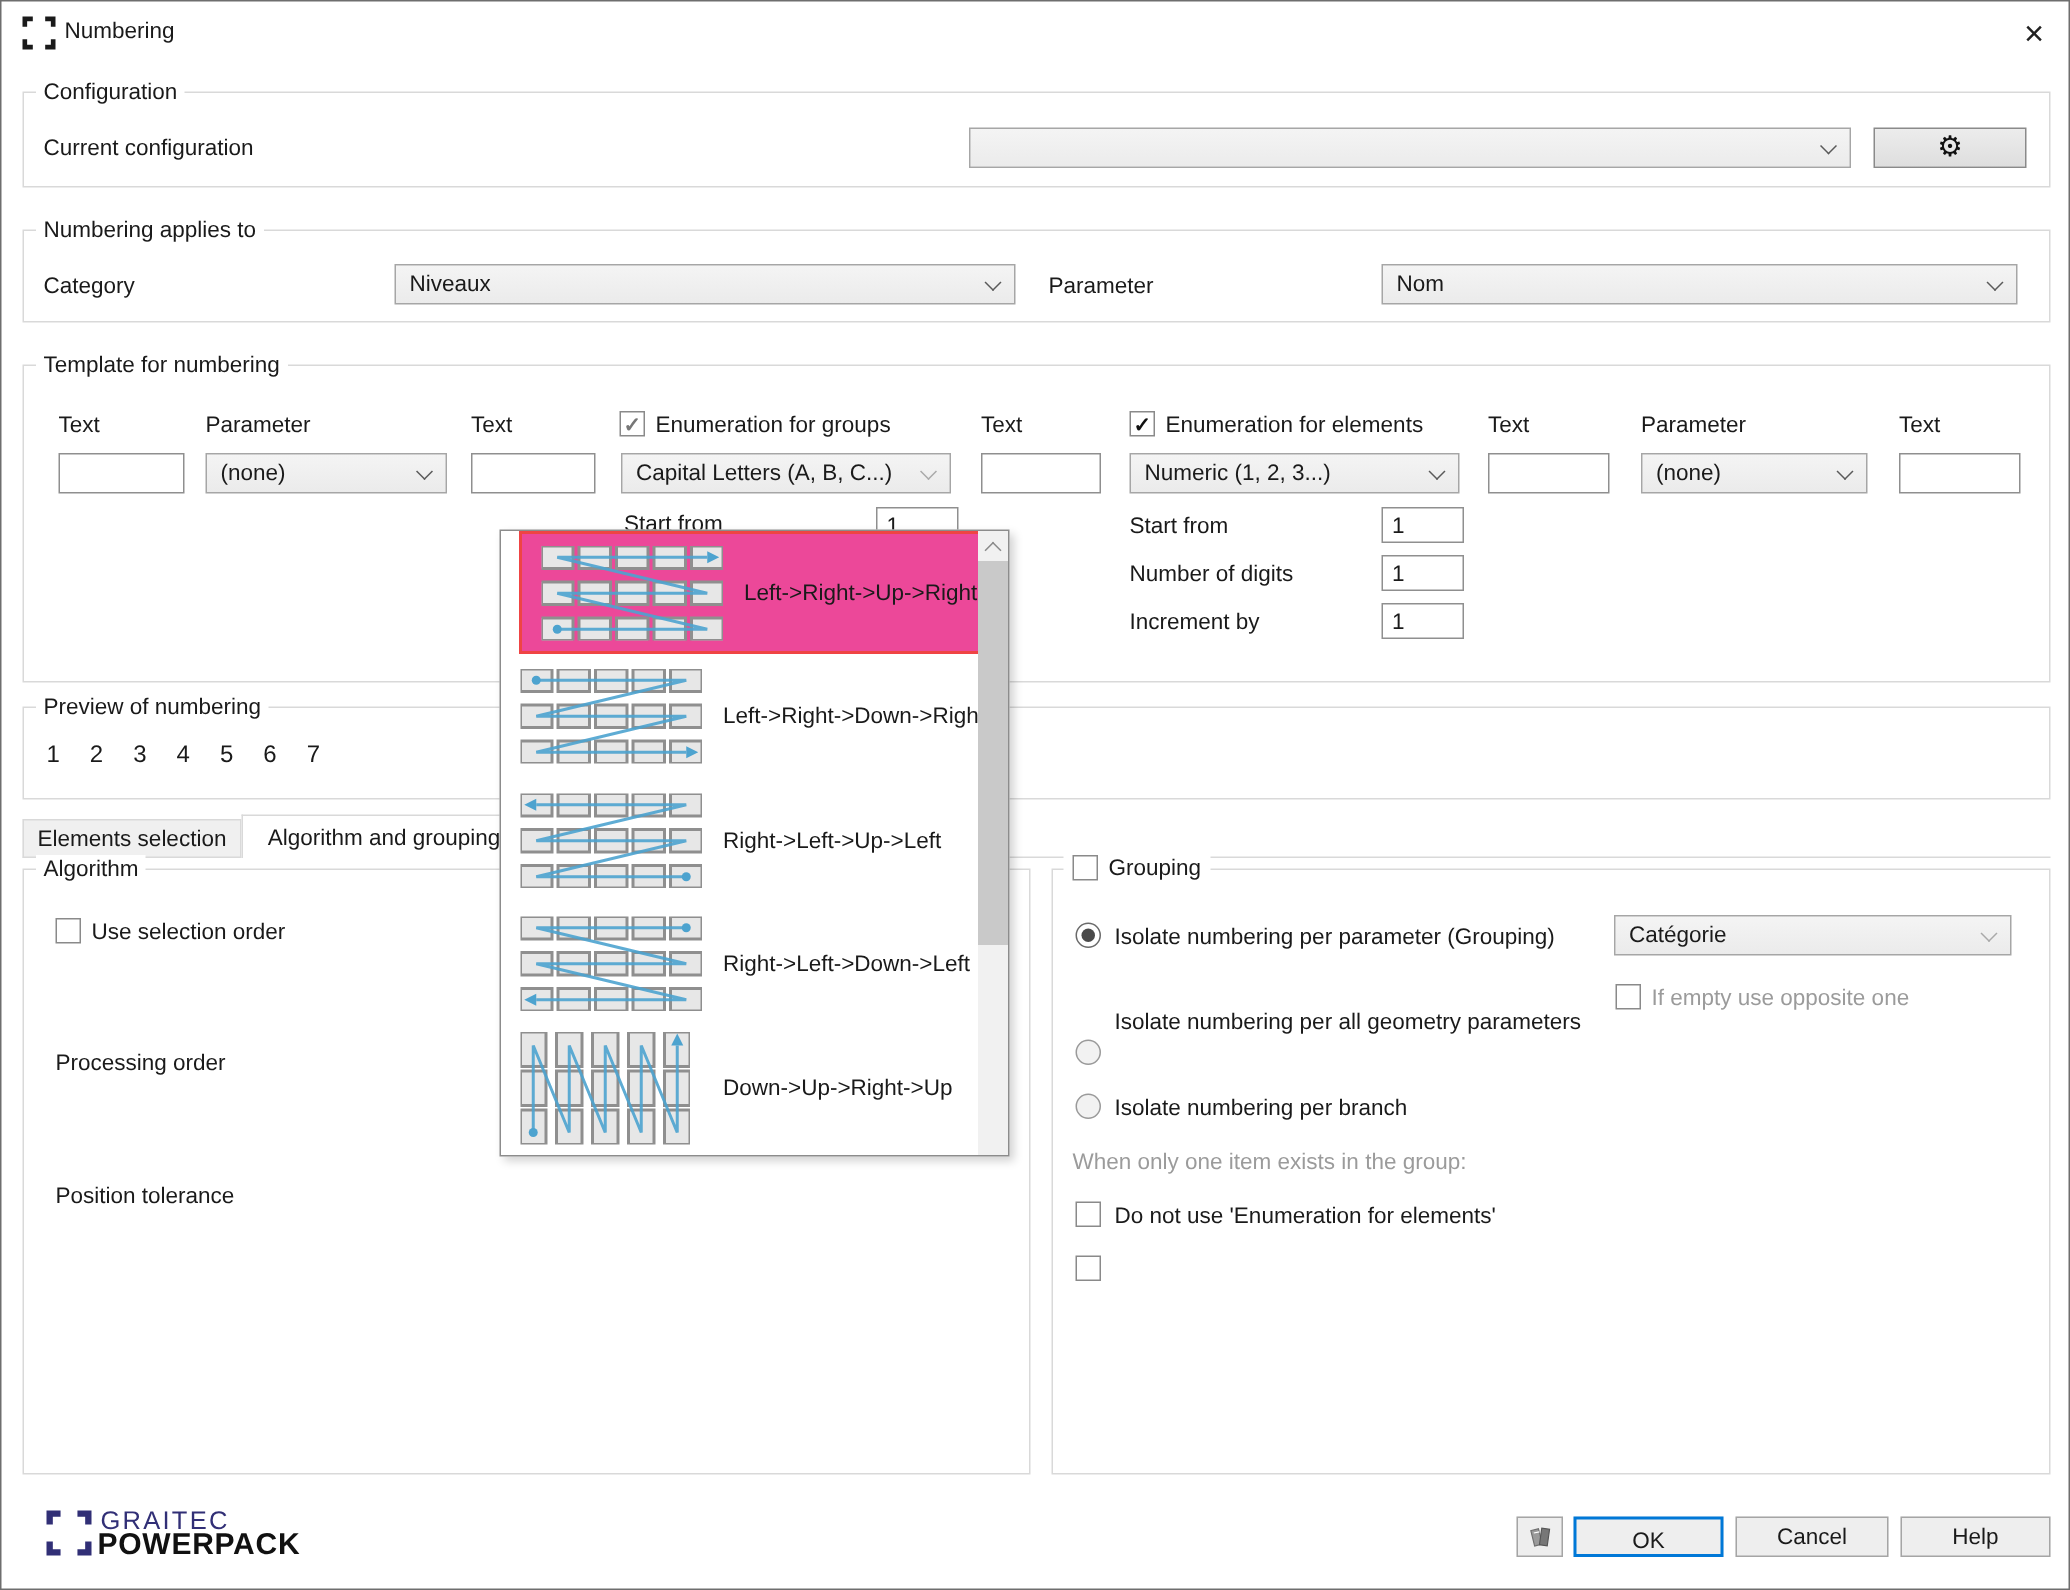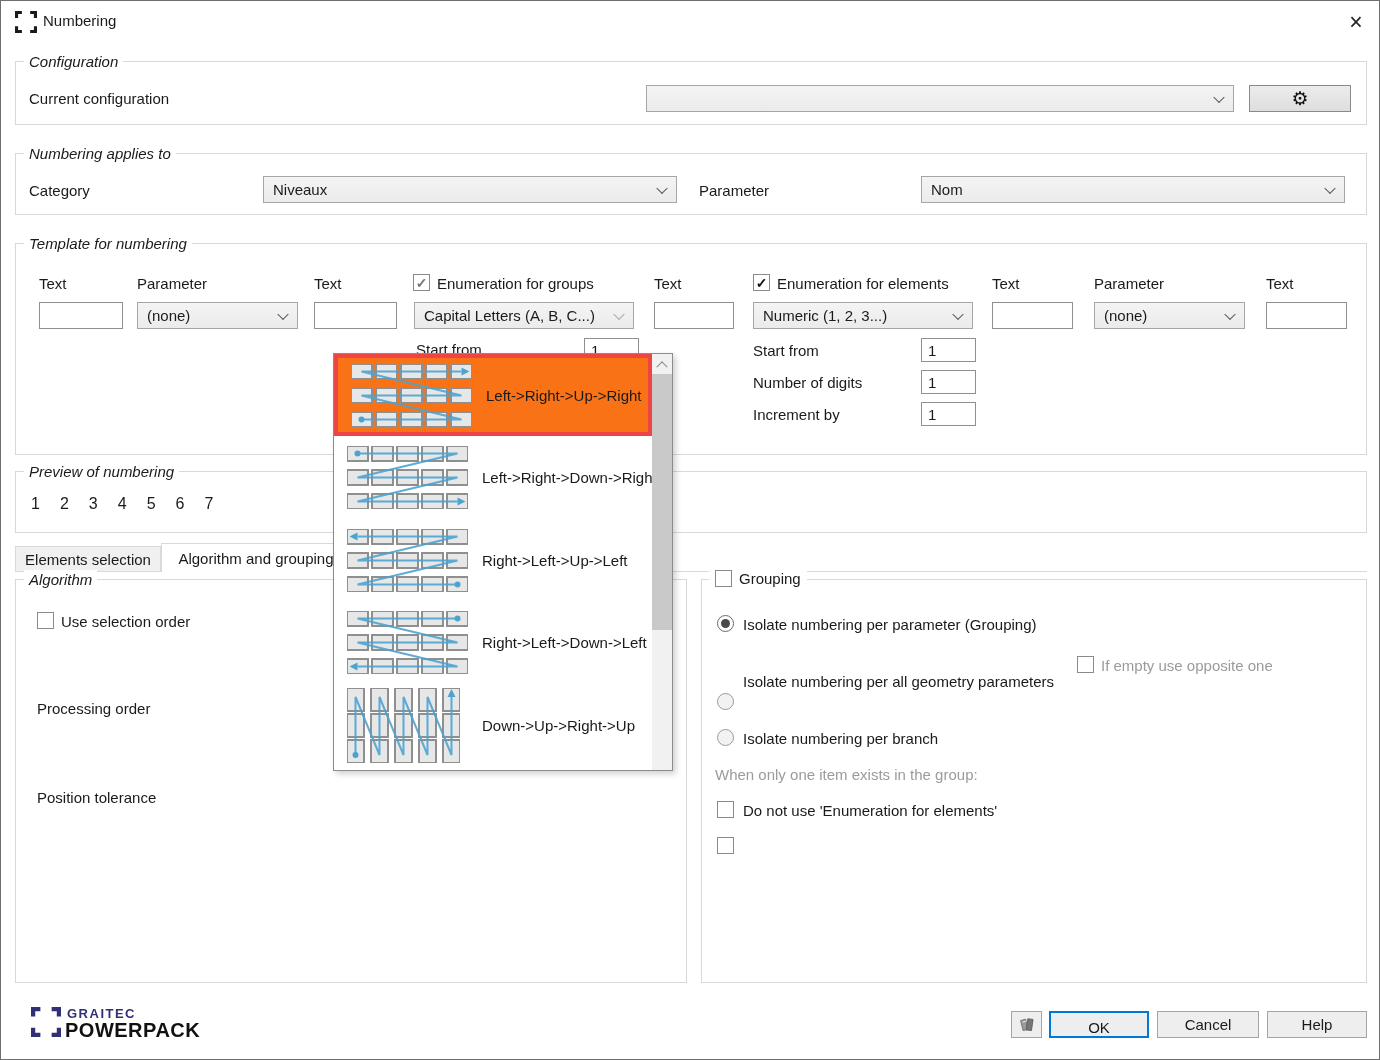--- a/index.html
+++ b/index.html
@@ -5,21 +5,21 @@
   html,body{margin:0;padding:0;background:#cfcfcf;}
   .window{
     position:relative;width:1380px;height:1060px;background:#ffffff;
     font-family:"Liberation Sans",sans-serif;font-size:15px;color:#1a1a1a;
     border:1px solid #6e6e6e;box-sizing:border-box;overflow:hidden;
   }
   .abs{position:absolute;}
   .lbl{position:absolute;white-space:nowrap;line-height:18px;}
   .gray{color:#9b9b9b;}
   .group{position:absolute;border:1px solid #d9d9d9;box-sizing:border-box;}
-  .group-label{position:absolute;top:-10px;left:8px;background:#fff;padding:0 5px;white-space:nowrap;line-height:19px;font-style:italic;}
+  .group-label{position:absolute;top:-10px;left:8px;background:#fff;padding:0 5px;white-space:nowrap;line-height:19px;}
   .combo{position:absolute;background:linear-gradient(#f4f4f4,#ebebeb);border:1px solid #a6a6a6;
     box-sizing:border-box;display:flex;align-items:center;padding:0 22px 0 9px;}
   .combo .val{white-space:nowrap;overflow:hidden;}
   .chev{position:absolute;right:10px;top:50%;width:7px;height:7px;
     border-right:1.4px solid #5a5a5a;border-bottom:1.4px solid #5a5a5a;
     transform:translateY(-70%) rotate(45deg);}
   .chev.light{border-color:#a9a9a9;}
   .input{position:absolute;background:#fff;border:1px solid #8f8f8f;box-sizing:border-box;
     display:flex;align-items:center;padding:0 6px;white-space:nowrap;}
   .checkbox{position:absolute;width:17px;height:17px;background:#fff;border:1px solid #8a8a8a;
@@ -35,29 +35,29 @@
     display:flex;align-items:center;justify-content:center;cursor:default;}
   .btn.default{border:2px solid #0078d7;align-items:flex-end;}
   .tab{position:absolute;box-sizing:border-box;display:flex;align-items:center;justify-content:center;white-space:nowrap;}
   .tab.inactive{background:#f0f0f0;border:1px solid #d9d9d9;}
   .tab.active{background:#fff;border:1px solid #d9d9d9;border-bottom:none;z-index:2;}
   .tabline{position:absolute;height:1px;background:#d9d9d9;}
   .ddown{position:absolute;left:332px;top:352px;width:340px;height:418px;background:#fff;
     border:1px solid #8c8c8c;box-sizing:border-box;z-index:50;box-shadow:3px 3px 6px rgba(0,0,0,.18);}
   .dd-item{position:absolute;left:0;width:318px;height:82px;display:flex;align-items:center;
     box-sizing:border-box;padding-left:13px;background:#fff;}
-  .dd-item.selected{background:#f97316;border:4px solid #ef4444;}
+  .dd-item.selected{background:#ec4899;border:2px solid #ef4444;margin-left:12px;}
   .dd-item .dd-label{margin-left:10px;white-space:nowrap;}
   .dd-diagram{width:125px;flex:0 0 125px;display:flex;justify-content:flex-start;}
   .dd-scroll{position:absolute;right:0;top:0;width:20px;height:416px;background:#f1f1f1;}
   .dd-scroll .up{position:absolute;top:0;left:0;width:20px;height:20px;display:flex;align-items:center;justify-content:center;}
   .dd-scroll .up::after{content:"";width:7px;height:7px;border-left:1.4px solid #8a8a8a;border-top:1.4px solid #8a8a8a;transform:rotate(45deg) translate(2px,2px);}
   .dd-scroll .thumb{position:absolute;top:20px;left:0;width:20px;height:256px;background:#c9c9c9;}
   .preview-row{position:absolute;display:flex;gap:20px;font-size:16px;}
-  .brand-top{font-size:13px;font-weight:bold;letter-spacing:1.5px;color:#312f76;line-height:11px;}
+  .brand-top{font-size:17px;font-weight:normal;letter-spacing:1.5px;color:#312f76;line-height:11px;}
   .brand-bottom{font-size:20px;font-weight:bold;color:#111;letter-spacing:.5px;line-height:20px;}
   .close-btn{position:absolute;left:1336px;top:4px;width:38px;height:34px;display:flex;
     align-items:center;justify-content:center;font-size:23px;font-weight:300;color:#222;}
   .gearbtn{background:linear-gradient(#ececec,#dedede);border:1px solid #8a8a8a;}
   .gear-glyph{font-size:19px;line-height:1;color:#111;}
   .title-text{font-size:15px;}
 </style>
 </head>
 <body>
 
@@ -190,20 +190,24 @@
   <span class="lbl" style="left:36px;top:699px">Processing order</span>
   <span class="lbl" style="left:36px;top:788px">Position tolerance</span>
 
   <div class="group" style="left:700px;top:578px;width:666px;height:404px"></div>
   <div class="abs" style="left:708px;top:569px;background:#fff;padding:0 6px;display:flex;align-items:flex-start;gap:7px">
     <div class="checkbox" style="position:static"></div>
     <span style="line-height:18px">Grouping</span>
   </div>
   <div class="radio selected" style="left:716px;top:614px"></div>
   <span class="lbl" style="left:742px;top:615px">Isolate numbering per parameter (Grouping)</span>
+  <div class="combo" style="left:1075px;top:609px;width:265px;height:27px">
+    <span class="val">Catégorie</span>
+    <span class="chev light"></span>
+  </div>
   <div class="checkbox" style="left:1076px;top:655px"></div>
   <span class="lbl gray" style="left:1100px;top:656px">If empty use opposite one</span>
   <div class="radio" style="left:716px;top:692px"></div>
   <span class="lbl" style="left:742px;top:672px">Isolate numbering per all geometry parameters</span>
   <div class="radio" style="left:716px;top:728px"></div>
   <span class="lbl" style="left:742px;top:729px">Isolate numbering per branch</span>
   <span class="lbl gray" style="left:714px;top:765px">When only one item exists in the group:</span>
   <div class="checkbox" style="left:716px;top:800px"></div>
   <span class="lbl" style="left:742px;top:801px">Do not use 'Enumeration for elements'</span>
   <div class="checkbox" style="left:716px;top:836px"></div>

